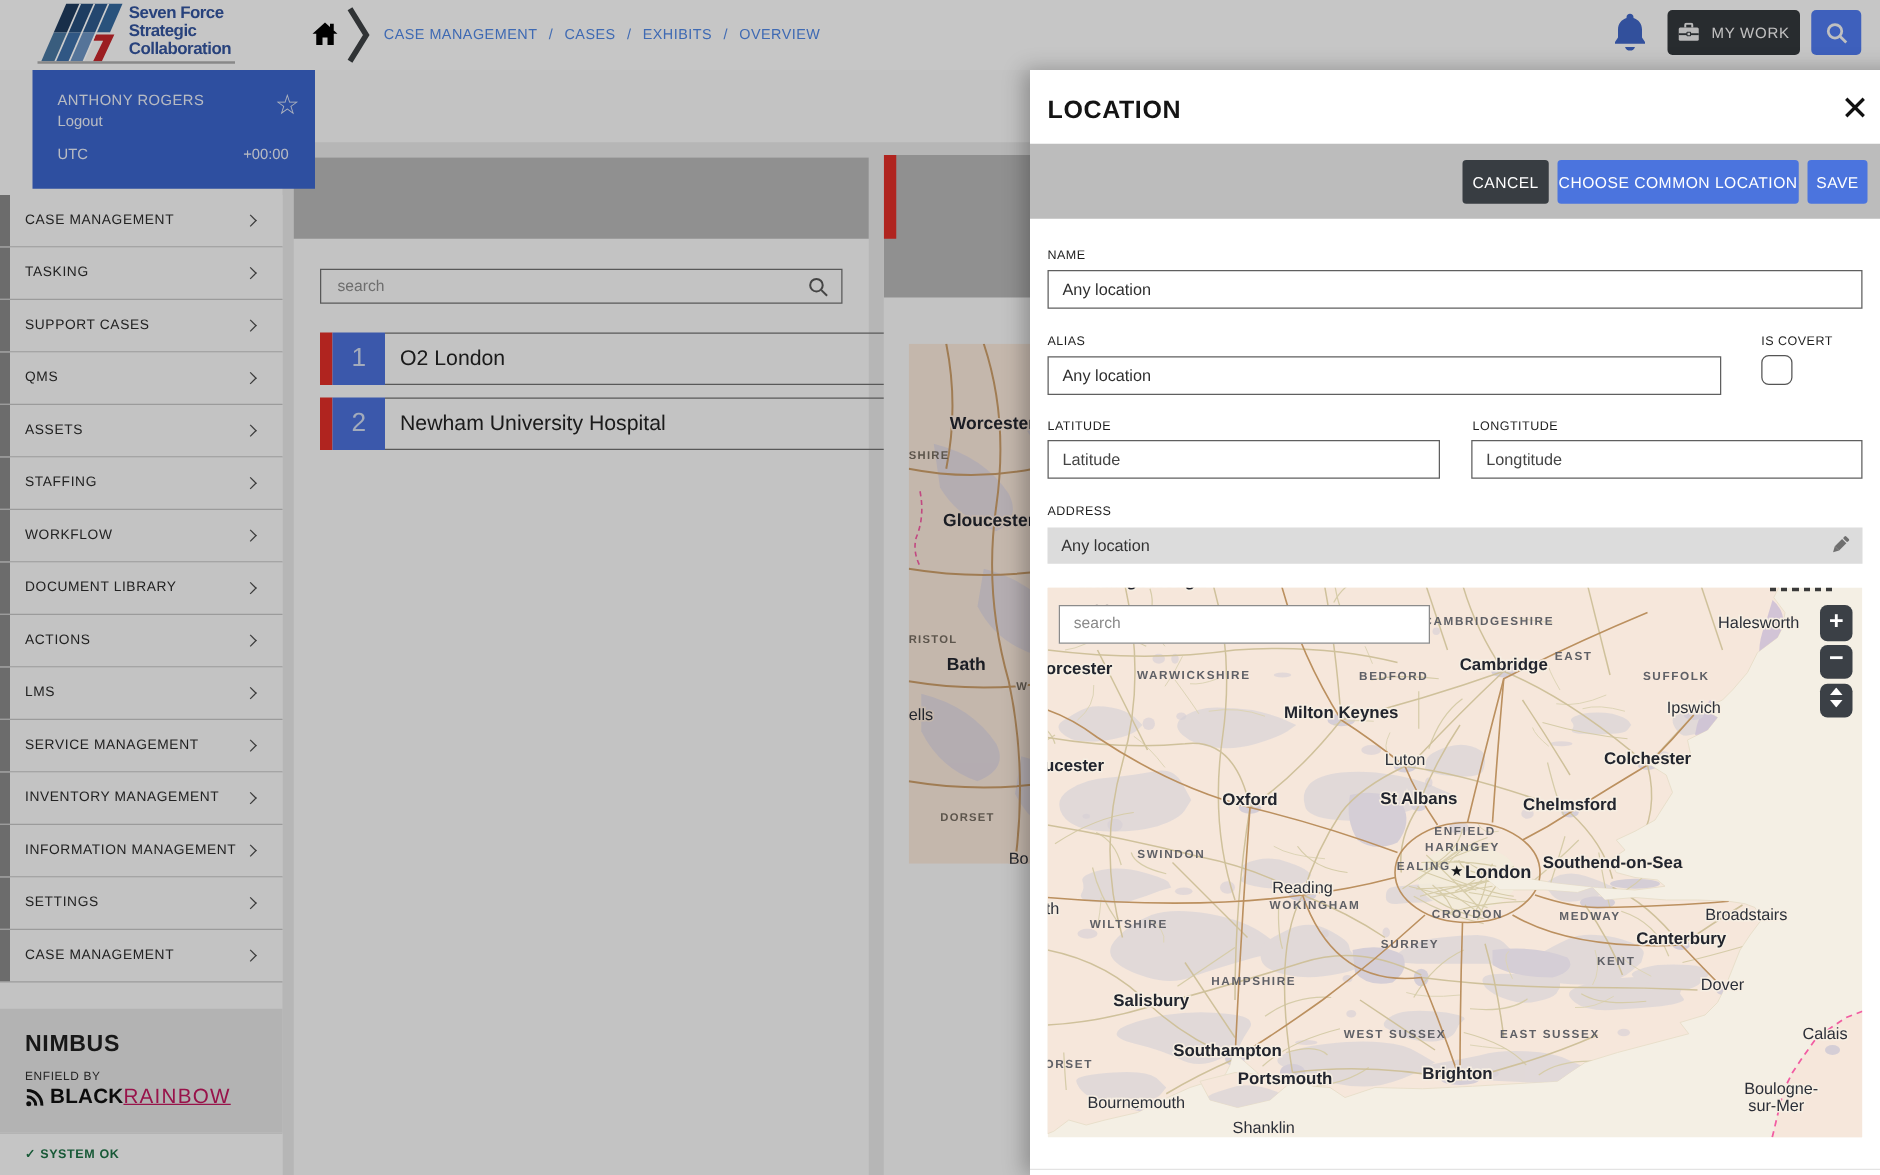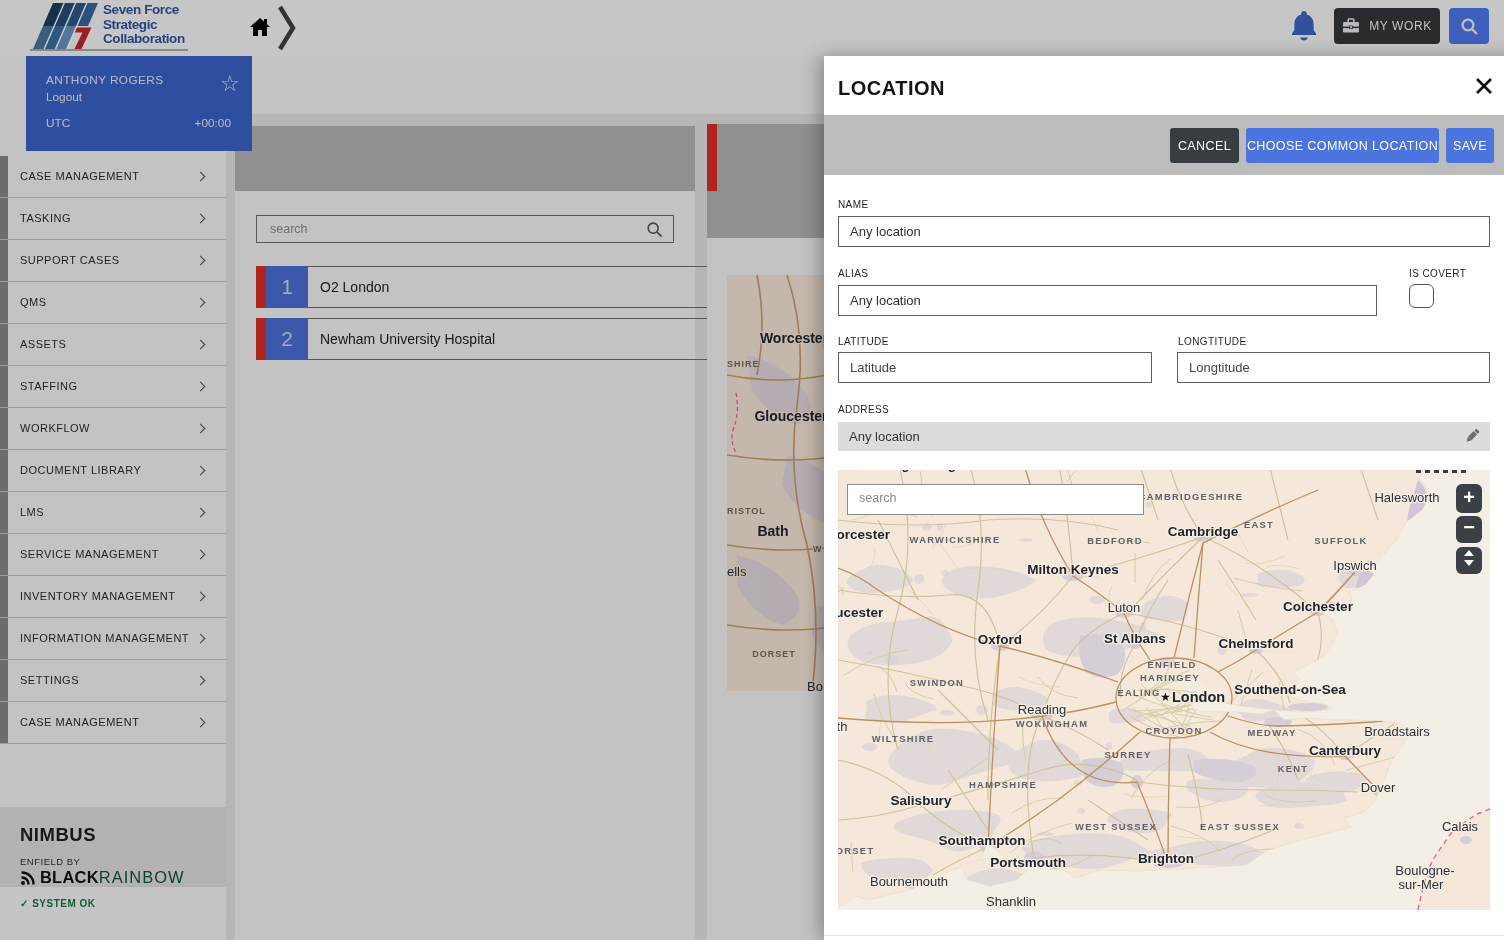--- a/index.html
+++ b/index.html
@@ -27,35 +27,35 @@
 #userbox .utc { position:absolute; left:20px; top:60px; font-size:11.8px; }
 #userbox .off { position:absolute; right:21px; top:60px; font-size:11.8px; }
 #menu { position:absolute; left:0; top:100px; width:226px; }
 .mi { position:relative; height:42px; background:#f4f4f4; border-bottom:1px solid #c2c2c2; line-height:41px; font-size:11px; letter-spacing:0.5px; color:#2b2b2b; padding-left:20px; }
 .mi::before { content:''; position:absolute; left:0; top:0; bottom:0; width:8px; background:#888888; }
 .mi .chev { position:absolute; right:22px; top:17px; width:7px; height:7px; border-top:1.4px solid #4a4a4a; border-right:1.4px solid #4a4a4a; transform:rotate(45deg); }
 #sbfooter { position:absolute; left:0; top:751px; width:226px; height:99px; background:#e0e0e0; z-index:2; }
 #sbfooter .nimbus { position:absolute; left:20px; top:17px; font-size:18.5px; font-weight:bold; letter-spacing:0.5px; color:#1e1e1e; }
 #sbfooter .pby { position:absolute; left:20px; top:49px; font-size:9.5px; letter-spacing:0.5px; color:#2e2e2e; }
 #sbfooter .br { position:absolute; left:20px; top:61px; font-size:16.5px; letter-spacing:0.2px; color:#101010; display:flex; align-items:center; }
-#sbfooter .br .thin { font-weight:400; color:#14532d; letter-spacing:1px; }
-#sysok { position:absolute; left:0; top:830px; width:226px; height:34px; background:#f7f7f7; border-top:1px solid #dcdcdc; color:#1e7045; font-size:10px; letter-spacing:0.5px; line-height:34px; padding-left:20px; font-weight:bold; z-index:3; }
+#sbfooter .br .thin { font-weight:400; color:#be185d; letter-spacing:1px;text-decoration:underline; }
+#sysok { position:absolute; left:0; top:850px; width:226px; height:34px; background:#f7f7f7; border-top:1px solid #dcdcdc; color:#1e7045; font-size:10px; letter-spacing:0.5px; line-height:34px; padding-left:20px; font-weight:bold; z-index:3; }
 
 
 #strip { position:absolute; left:226px; top:56px; width:1278px; height:58px; background:#f4f4f4; }
 #contentbg { position:absolute; left:226px; top:114px; width:1278px; height:826px; background:#e4e4e4; }
 #panel1 { position:absolute; left:235px; top:126px; width:460px; height:814px; background:#f4f4f4; }
 #p1head { position:absolute; left:0; top:0; width:460px; height:65px; background:#b5b5b5; }
 #p1search { position:absolute; left:21px; top:89px; width:418px; height:28px; border:1px solid #6f6f6f; }
 #p1search .ph { position:absolute; left:13px; top:0; line-height:26px; font-size:12.5px; color:#8a8a8a; }
 #p1search svg { position:absolute; right:10px; top:5px; }
 .litem { position:absolute; left:21px; width:419px; height:42px; }
 .litem .red { position:absolute; left:0; top:0; width:10px; height:42px; background:#dc2d27; }
 .litem .num { position:absolute; left:10px; top:0; width:42px; height:42px; background:#4a6fd6; color:#ccd6ea; font-size:21px; text-align:center; line-height:42px; }
-.litem .bdy { position:absolute; left:52px; top:0; width:431px; height:42px; border:1px solid #6f6f6f; border-left:none; line-height:40px; font-size:14px; color:#222; padding-left:12px; }
+.litem .bdy { position:absolute; left:52px; top:0; width:431px; height:42px; border:1px solid #6f6f6f; border-left:none; line-height:40px; font-size:17px; color:#222; padding-left:12px; }
 #panel2 { position:absolute; left:707px; top:124px; width:190px; height:816px; background:#f4f4f4; overflow:hidden; }
 #p2head { position:absolute; left:0; top:0; width:190px; height:114px; background:#b5b5b5; }
 #p2red { position:absolute; left:0; top:0; width:10px; height:67px; background:#dc2d27; }
 #p2map { position:absolute; left:20px; top:151px; width:170px; height:416px; }
 
 
 #dim { position:absolute; left:0; top:0; width:1504px; height:940px; background:rgba(0,0,0,0.2); z-index:50; }
 #modal { position:absolute; left:824px; top:56px; width:812px; height:884px; background:#ffffff; z-index:100; box-shadow:-5px 0 16px rgba(0,0,0,0.28); }
 #mtitle { position:absolute; left:14px; top:21px; font-size:20px; font-weight:bold; letter-spacing:0.5px; color:#141414; }
 #mclose { position:absolute; left:651px; top:21px; }
@@ -105,20 +105,21 @@
       <div>Collaboration</div>
     </div>
   <div id="logoline"></div>
   <svg id="homeic" width="24" height="24" viewBox="0 0 24 24">
       <path d="M12 3 L22 12 L19 12 L19 21 L14 21 L14 15 L10 15 L10 21 L5 21 L5 12 L2 12 Z" fill="#000"></path>
       <rect x="16" y="4" width="3" height="5" fill="#000"></rect>
     </svg>
   <svg id="bcchev" width="20" height="48" viewBox="0 0 20 48">
       <polyline points="3,3 16,24 3,45" fill="none" stroke="#3c4043" stroke-width="4.5"></polyline>
     </svg>
+  <div id="crumbs">CASE MANAGEMENT<span class="sep">/</span>CASES<span class="sep">/</span>EXHIBITS<span class="sep">/</span>OVERVIEW</div>
   <svg id="bellic" width="26" height="32" viewBox="0 0 26 32">
       <path d="M13 1 C14.6 1 15.8 2.2 15.8 3.8 L15.8 4.4 C19.8 5.6 22.6 9.2 22.6 13.6 L22.6 20 L25 23.5 L25 25 L1 25 L1 23.5 L3.4 20 L3.4 13.6 C3.4 9.2 6.2 5.6 10.2 4.4 L10.2 3.8 C10.2 2.2 11.4 1 13 1 Z" fill="#3f64c4"></path>
       <path d="M9 27.5 L17 27.5 A 4.2 4.2 0 0 1 9 27.5 Z" fill="#3f64c4"></path>
     </svg>
   <div id="myworkbtn">
       <svg width="18" height="16" viewBox="0 0 18 16">
         <path d="M6.2 4 L6.2 1.8 Q6.2 1 7 1 L11 1 Q11.8 1 11.8 1.8 L11.8 4" fill="none" stroke="#e8e8e8" stroke-width="1.6"></path>
         <rect x="1" y="4" width="16" height="10.5" rx="1.2" fill="#e8e8e8"></rect>
         <rect x="1" y="8.6" width="16" height="1.5" fill="#33373b"></rect>
         <rect x="7.2" y="7.4" width="3.6" height="3.6" rx="0.6" fill="#33373b"></rect>
@@ -144,20 +145,21 @@
   </div>
   <div id="menu">
     <div class="mi">CASE MANAGEMENT<span class="chev"></span></div>
     <div class="mi">TASKING<span class="chev"></span></div>
     <div class="mi">SUPPORT CASES<span class="chev"></span></div>
     <div class="mi">QMS<span class="chev"></span></div>
     <div class="mi">ASSETS<span class="chev"></span></div>
     <div class="mi">STAFFING<span class="chev"></span></div>
     <div class="mi">WORKFLOW<span class="chev"></span></div>
     <div class="mi">DOCUMENT LIBRARY<span class="chev"></span></div>
+    <div class="mi">ACTIONS<span class="chev"></span></div>
     <div class="mi">LMS<span class="chev"></span></div>
     <div class="mi">SERVICE MANAGEMENT<span class="chev"></span></div>
     <div class="mi">INVENTORY MANAGEMENT<span class="chev"></span></div>
     <div class="mi">INFORMATION MANAGEMENT<span class="chev"></span></div>
     <div class="mi">SETTINGS<span class="chev"></span></div>
     <div class="mi">CASE MANAGEMENT<span class="chev"></span></div>
   </div>
   <div id="sbfooter">
     <div class="nimbus">NIMBUS</div>
     <div class="pby">ENFIELD BY</div>

